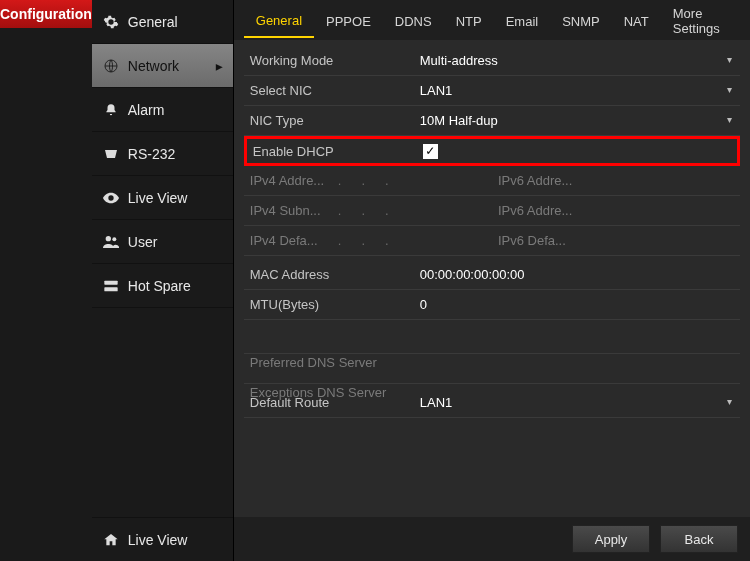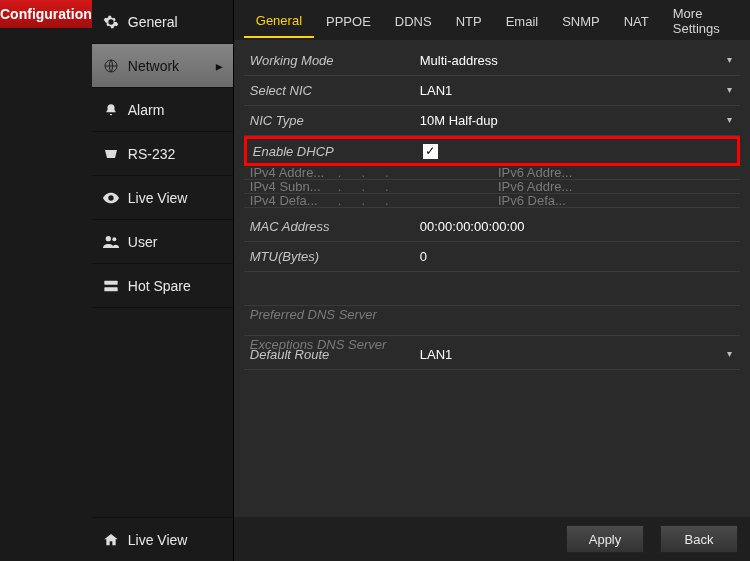--- a/index.html
+++ b/index.html
@@ -15,33 +15,33 @@
   .side-spacer { flex: 1; }
   .side-bottom { height: 44px; display: flex; align-items: center; padding: 0 10px; color:#e8e8e8; font-size:14px; border-top:1px solid #111; cursor:pointer; }
   .side-bottom .icn { width:18px; height:18px; margin-right:8px; display:flex; align-items:center; justify-content:center;}
   .main { flex: 1; display: flex; flex-direction: column; background: #2a2a2a; }
   .tabs { height: 40px; display: flex; align-items: center; padding: 0 10px; gap: 0; background:#1f1f1f; }
   .tab { padding: 10px 12px 8px; color: #d5d5d5; font-size: 13px; cursor: pointer; }
   .tab.active { color: #ffd400; border-bottom: 2px solid #ffd400; }
   .form { flex:1; padding: 6px 10px; overflow:auto; }
   .row { display:flex; align-items:center; height:30px; border-bottom:1px solid #3a3a3a; }
   .row.gap { margin-top:4px;justify-content:space-between; }
-  .row .lbl { width: 172px; padding-left:6px; color:#c5c5c5; font-size:13px;font-style:italic; }
+  .row .lbl { width: 172px; padding-left:6px; color:#c5c5c5; font-size:13px; }
   .row .val { flex:1; color:#fff; font-size:13px; padding-left:4px; }
   .row.select { position:relative; }
   .row.select::after { content:'▾'; position:absolute; right:8px; top:8px; color:#bbb; font-size:10px; pointer-events:none; }
   .row.disabled .lbl, .row.disabled .val { color:#7a7a7a;margin-top:48px; }
-  .splitrow { display:flex; height:14px; border-bottom:1px solid #3a3a3a; }
+  .splitrow { display:flex; height:30px; border-bottom:1px solid #3a3a3a; }
   .splitrow .half { flex:1; display:flex; align-items:center; }
   .splitrow .half .lbl { width:90px; padding-left:6px; color:#7a7a7a; font-size:13px; }
   .splitrow .half .val { flex:1; color:#7a7a7a; display:flex; gap:20px; padding-left:4px;}
   .dots span { color:#6a6a6a; }
   .hl { border: 3px solid #ff0000; }
   .chk { width:15px; height:15px; background:#fff; display:inline-flex; align-items:center; justify-content:center; color:#000; font-size:12px; }
-  .footer { height: 44px; display:flex; align-items:center; justify-content:flex-end; gap:16px; padding:0 12px; background:#1f1f1f; }
+  .footer { height: 44px; display:flex; align-items:center; justify-content:flex-end; gap:10px; padding:0 12px; background:#1f1f1f; }
   .btn { width:78px; height:28px; background:linear-gradient(#4a4a4a,#333); color:#e8e8e8; display:flex; align-items:center; justify-content:center; font-size:13px; border:1px solid #222; cursor:pointer; }
   svg { display:block; }
 </style>
 </head>
 <body>
 <div class="window">
 
   <div class="titlebar">
     <span>Configuration</span>
   </div>

